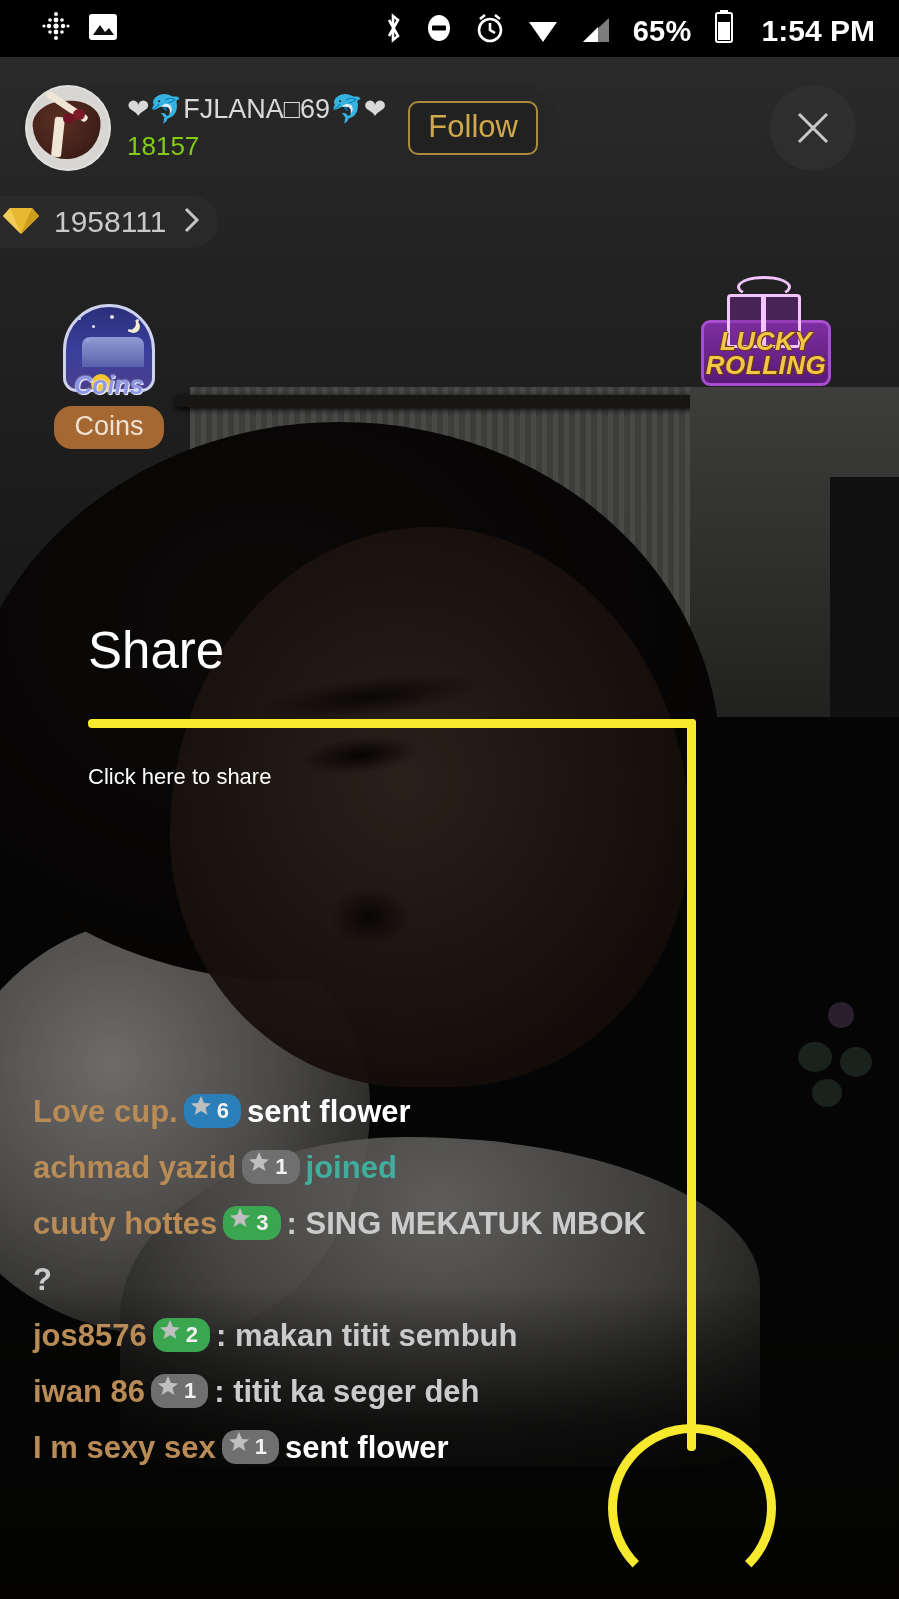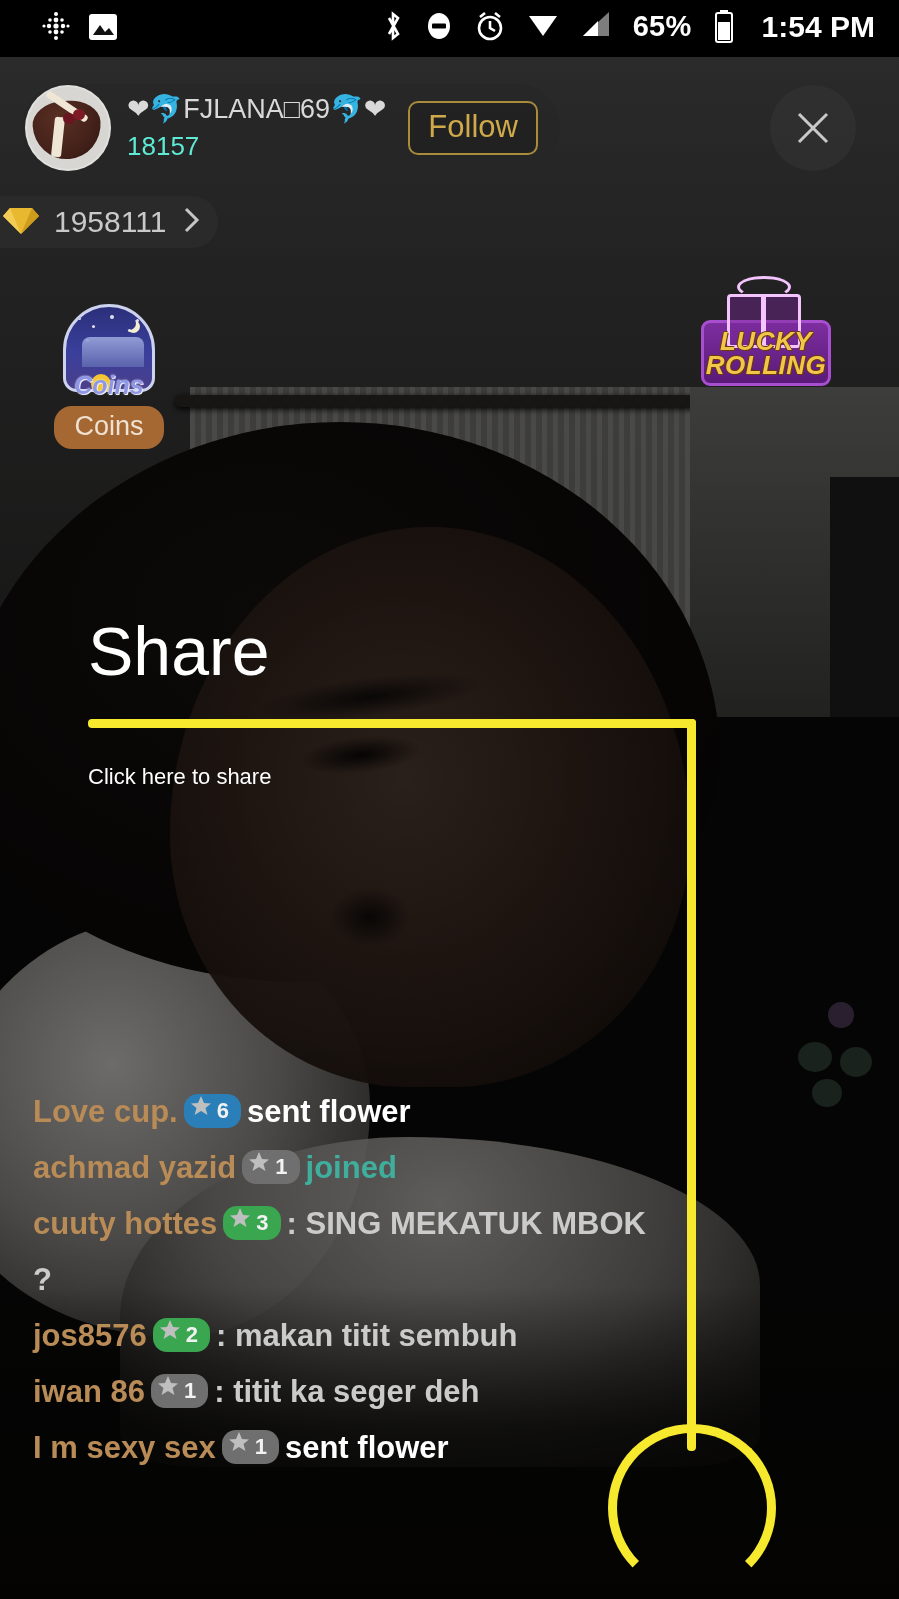--- a/index.html
+++ b/index.html
@@ -34,36 +34,36 @@
   .vb-blanket{left:120px;top:1080px;width:640px;height:330px;border-radius:45% 55% 12% 12%/55% 45% 10% 10%;
     background:radial-gradient(ellipse at 50% 20%,#bdbbb7 0%,#7c7a76 50%,#2c2b29 90%);opacity:.85;}
   .vb-bottomdark{left:0;top:1230px;width:899px;height:312px;
     background:linear-gradient(180deg,rgba(8,7,6,0) 0%,rgba(8,7,6,.75) 45%,#070605 100%);}
   .vb-flower{position:absolute;border-radius:50%;}
   .dim{position:absolute;left:0;top:57px;width:899px;height:1542px;background:rgba(0,0,0,.42);}
 
   
   .statusbar{position:absolute;left:0;top:0;width:899px;height:57px;background:#000;display:flex;align-items:center;}
   .sb-left{display:flex;align-items:center;gap:18px;margin-left:42px;}
-  .sb-right{margin-left:auto;display:flex;align-items:flex-start;gap:22px;margin-right:24px;}
+  .sb-right{margin-left:auto;display:flex;align-items:flex-end;gap:22px;margin-right:24px;}
   .sb-text{color:#fff;font-size:29px;font-weight:bold;letter-spacing:.3px;}
   .sb-time{color:#fff;font-size:30px;font-weight:bold;margin-left:6px;}
 
   
   .userbar{position:absolute;left:22px;top:84px;height:88px;min-width:500px;background:rgba(38,38,38,.78);
     border-radius:44px;display:flex;align-items:center;padding-right:22px;justify-content:space-between;}
   .avatar{width:82px;height:82px;border-radius:50%;margin-left:3px;flex:none;overflow:hidden;
     background:#d8d6d2;position:relative;border:2px solid rgba(230,230,230,.6);}
   .cake{position:absolute;left:6px;top:14px;width:68px;height:58px;
     background:radial-gradient(ellipse at 40% 30%,#5a2f22 0%,#43211a 60%,#2b140f 100%);
     border-radius:46% 46% 50% 50%/40% 40% 62% 62%;transform:rotate(-4deg);}
   .cake-stripe{position:absolute;background:#efe6d6;border-radius:3px;}
   .cake-berry{position:absolute;width:12px;height:11px;border-radius:50%;background:#6d1422;}
   .uname{color:#d9d9d9;font-size:27px;line-height:30px;white-space:nowrap;}
-  .uid{color:#5eead4;font-size:26px;margin-top:7px;}
+  .uid{color:#84cc16;font-size:26px;margin-top:7px;}
   .unamewrap{margin-left:16px;display:flex;flex-direction:column;justify-content:center;}
   .followbtn{margin-left:22px;border:2px solid #a98b3c;border-radius:10px;padding:7px 18px 9px;
     color:#cfa94a;font-size:31px;line-height:34px;background:rgba(0,0,0,.12);}
   .closebtn{position:absolute;left:770px;top:85px;width:86px;height:86px;border-radius:50%;
     background:rgba(52,52,52,.55);display:flex;align-items:center;justify-content:center;}
   .gempill{position:absolute;left:-26px;top:196px;height:52px;background:rgba(45,45,45,.72);
     border-radius:26px;display:flex;align-items:center;padding:0 16px 0 28px;gap:14px;}
   .gemnum{color:#c9c9c9;font-size:30px;}
 
   
@@ -93,21 +93,21 @@
     border:3px solid #f4c4ff;border-radius:4px;box-sizing:border-box;background:rgba(120,40,150,.45);}
   .lucky-ribbon{position:absolute;left:70px;top:2px;width:5px;height:54px;background:#f4c4ff;}
   .lucky-bow{position:absolute;left:46px;top:-16px;width:54px;height:22px;
     border:3px solid #f4c4ff;border-radius:50%;box-sizing:border-box;border-bottom-color:transparent;}
   .lucky-t1,.lucky-t2{position:absolute;width:130px;text-align:center;left:10px;font-weight:bold;
     color:#f2c64a;font-style:italic;text-shadow:1px 1px 0 #6b3b06,-1px 0 0 #6b3b06,0 -1px 0 #6b3b06;}
   .lucky-t1{top:34px;font-size:26px;letter-spacing:.5px;}
   .lucky-t2{top:58px;font-size:26px;letter-spacing:.5px;}
 
   
-  .share-title{position:absolute;left:88px;top:614px;color:#fff;font-size:68px;line-height:74px;font-weight:normal;}
+  .share-title{position:absolute;left:88px;top:614px;color:#fff;font-size:51px;line-height:74px;font-weight:normal;}
   .tut-hline{position:absolute;left:88px;top:719px;width:608px;height:9px;background:#f7ea2e;border-radius:4px;}
   .tut-vline{position:absolute;left:687px;top:719px;width:9px;height:732px;background:#f7ea2e;border-radius:4px;}
   .tut-arc{position:absolute;left:608px;top:1424px;width:168px;height:168px;border-radius:50%;
     border:9px solid #f7ea2e;border-bottom-color:transparent;box-sizing:border-box;}
   .tut-sub{position:absolute;left:88px;top:757px;color:#fff;font-size:22px;line-height:40px;}
 
   
   .chat{position:absolute;left:33px;top:1084px;width:620px;}
   .msg{font-size:31px;line-height:56px;font-weight:bold;color:#b98b56;}
   .lvl{display:inline-block;vertical-align:middle;border-radius:14px;padding:0 12px 0 6px;height:34px;

